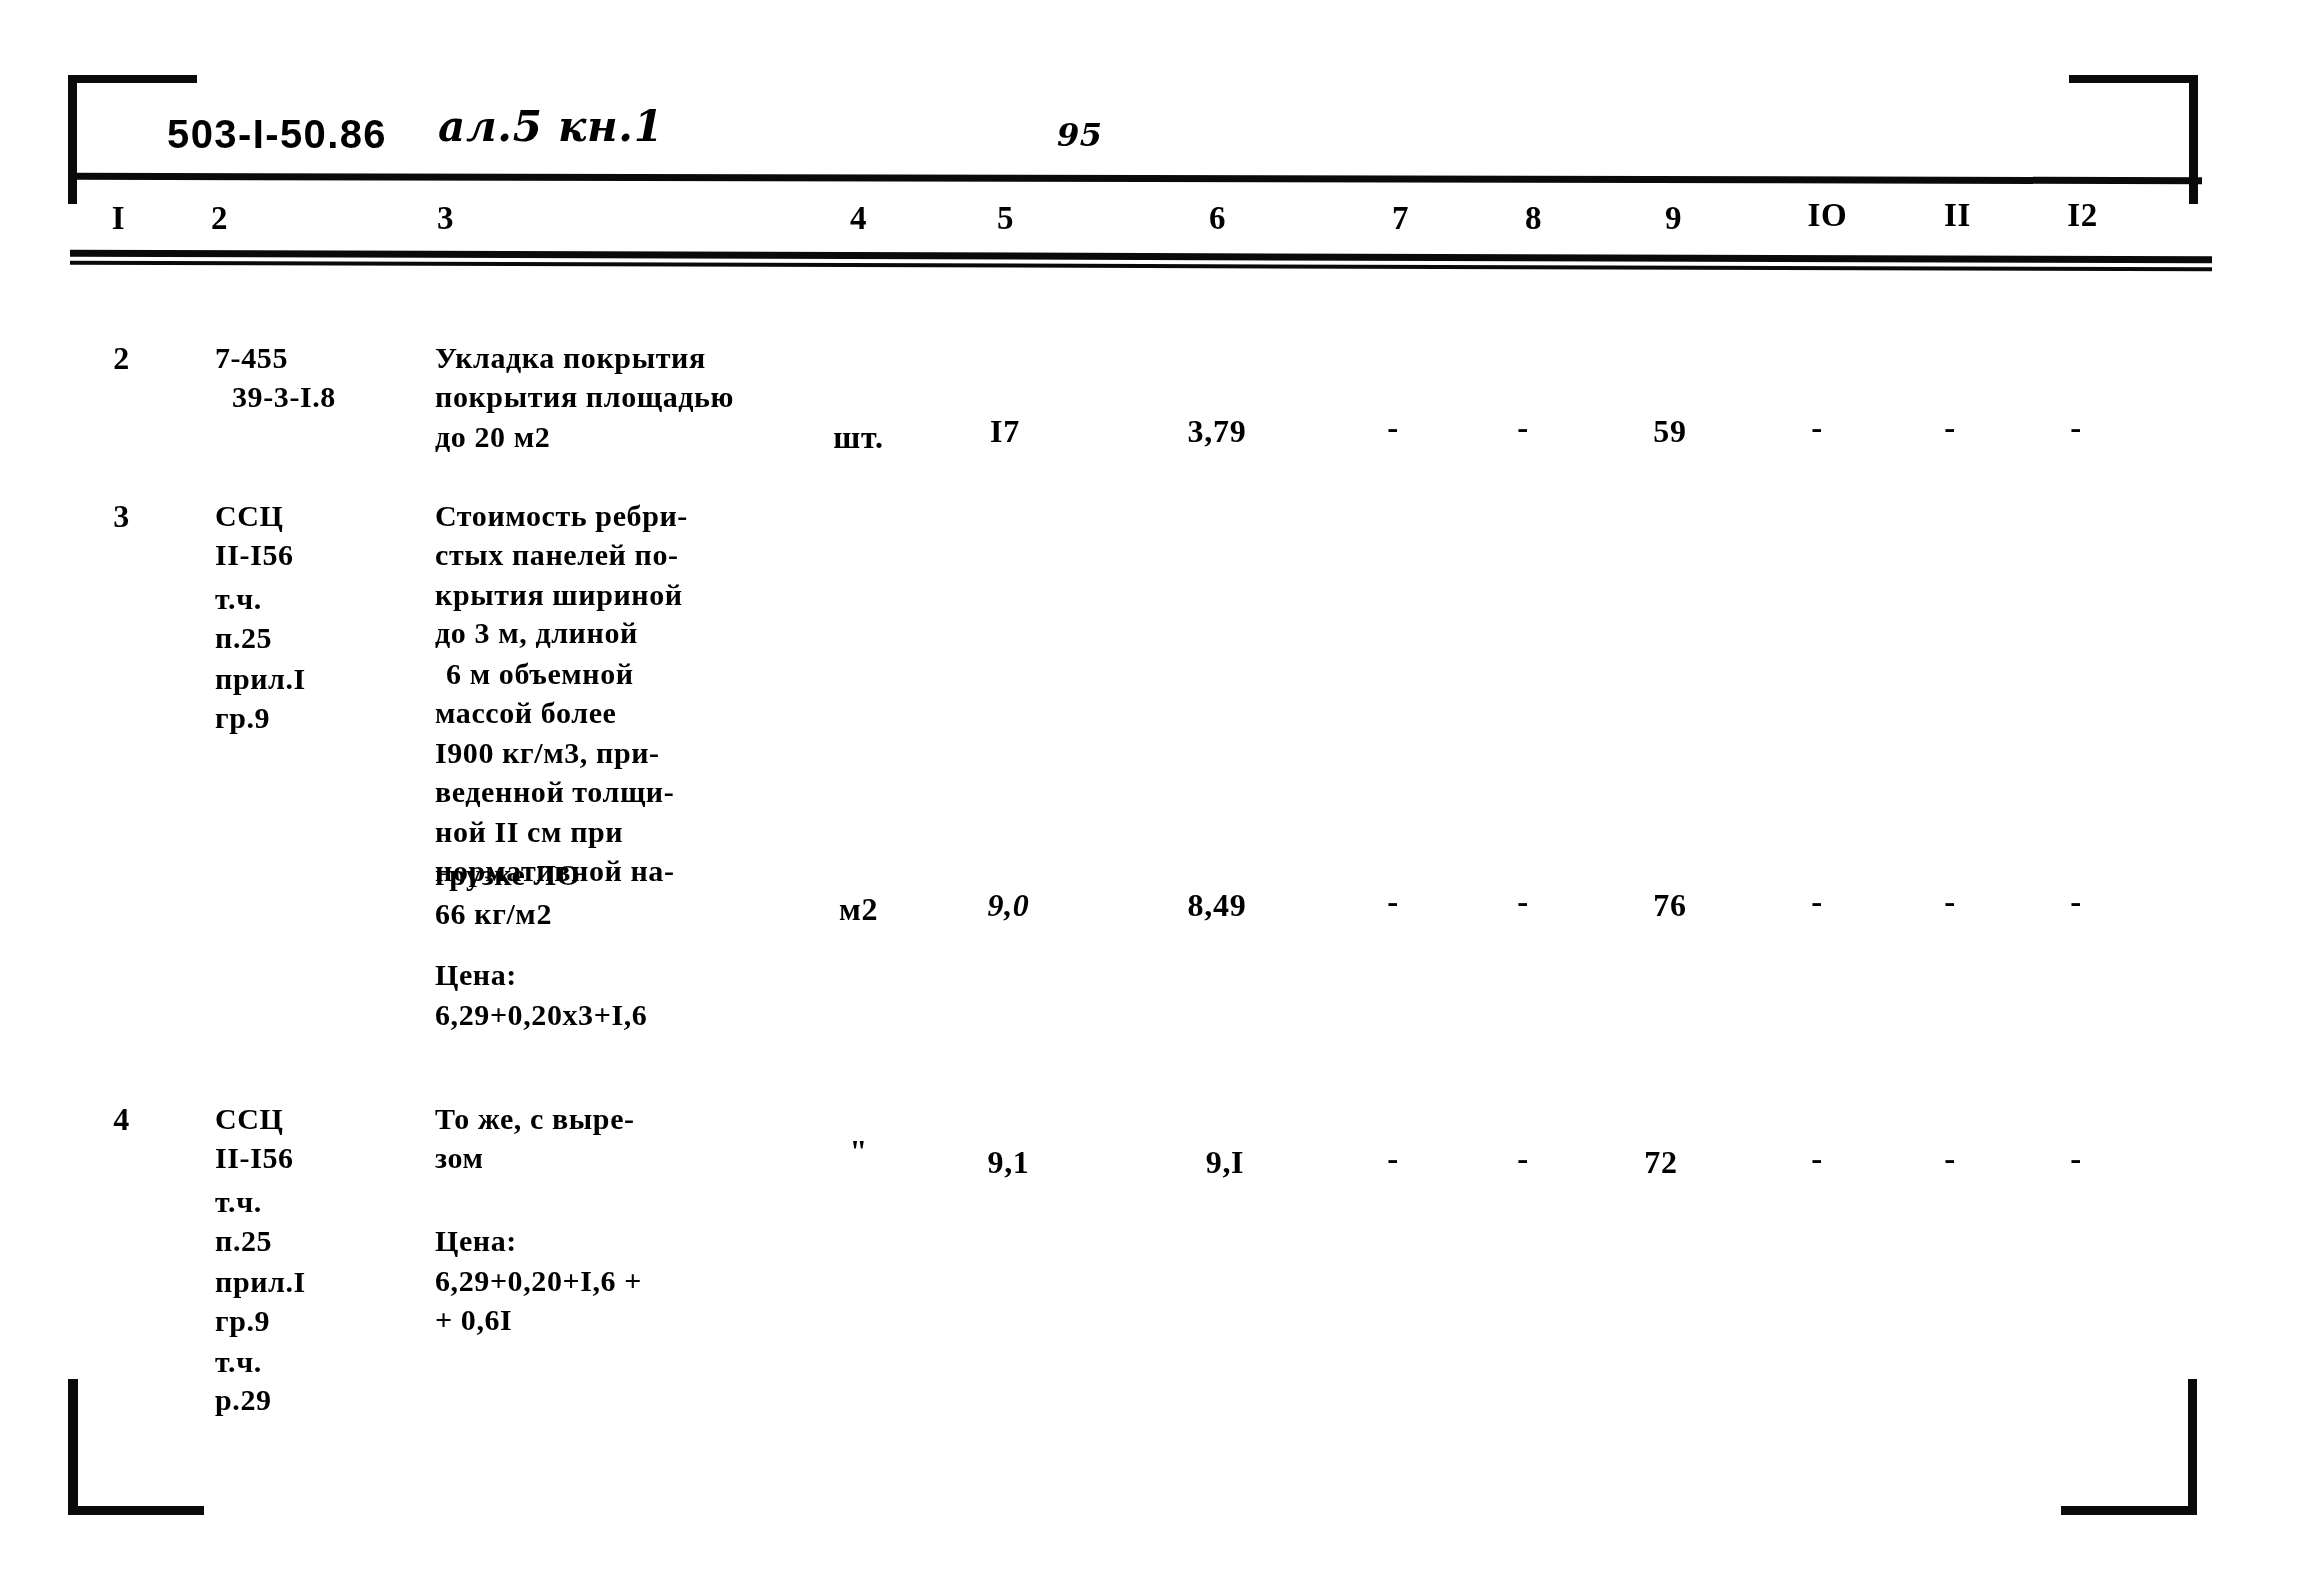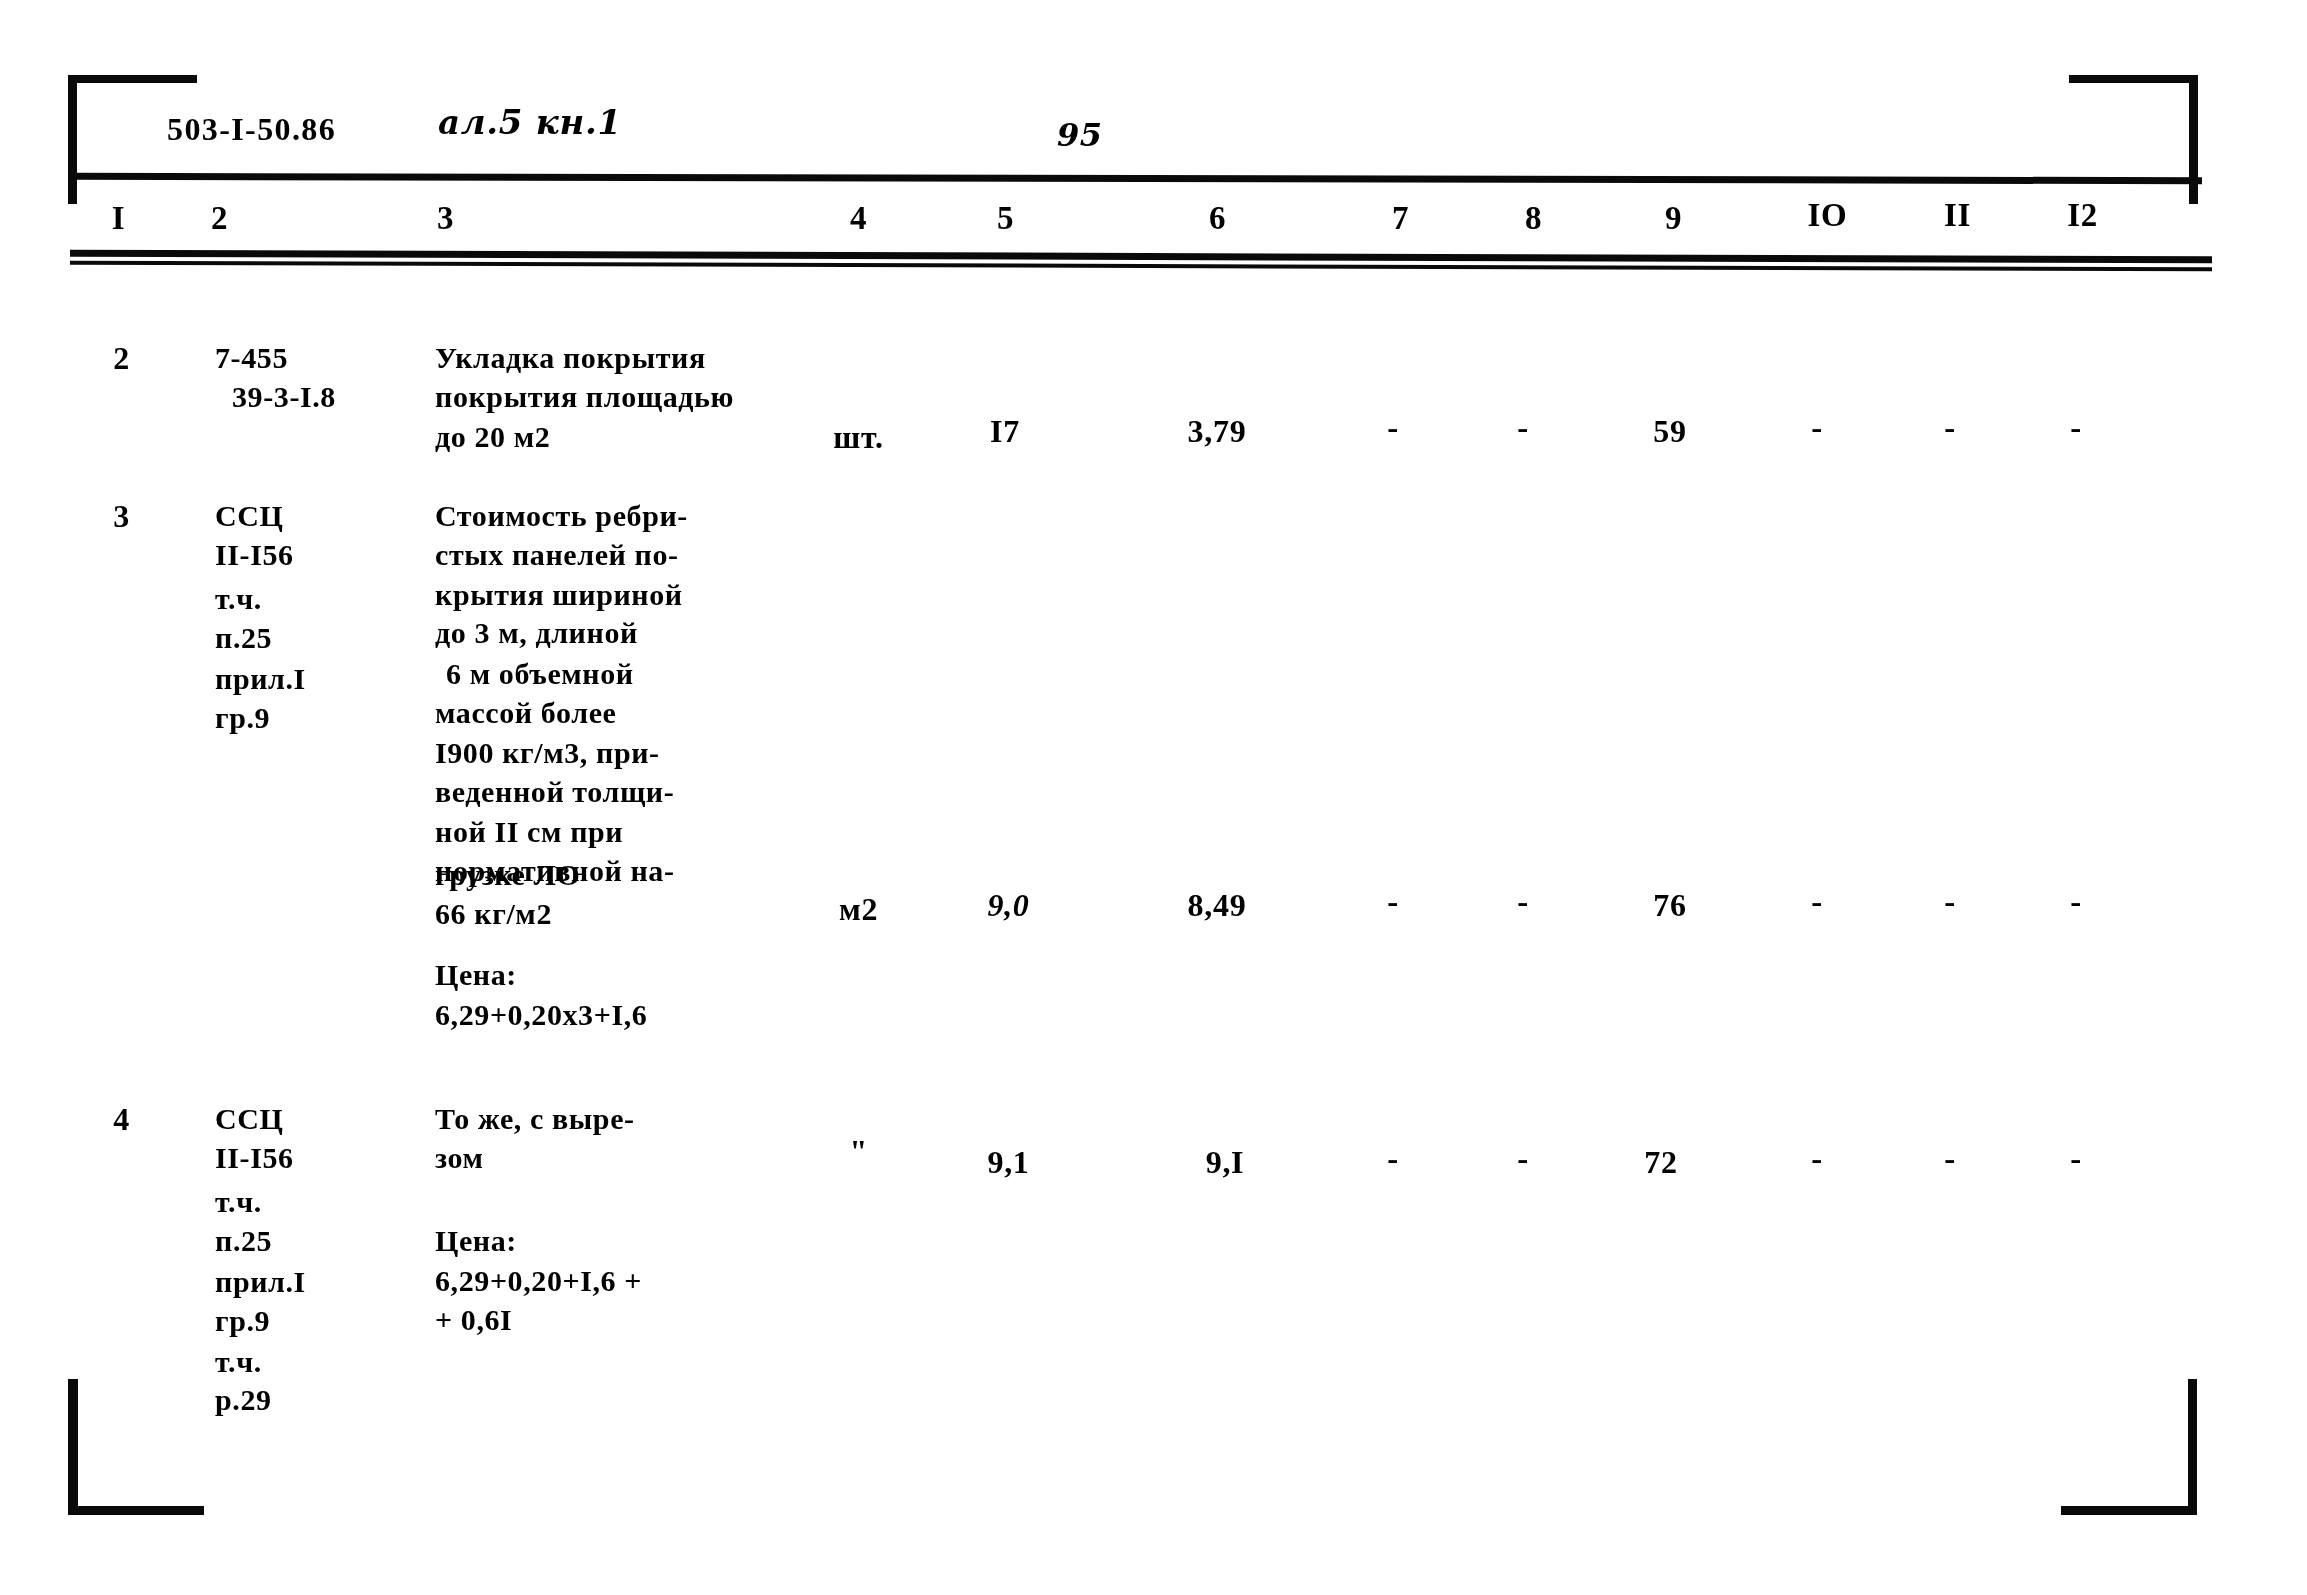--- a/index.html
+++ b/index.html
@@ -56,29 +56,29 @@
 
   
   .txt {
     position: absolute;
     white-space: pre;
     font-weight: 700;
     letter-spacing: 0.4px;
     line-height: 1.26;
   }
   .doccode {
-    font-size: 32px;
-    font-family: Liberation Serif, serif;
+    font-size: 40px;
+    font-family: Liberation Sans, sans-serif;
     letter-spacing: 1.4px;
   }
   .hand {
     font-family: "DejaVu Serif", serif;
     font-style: italic;
     font-weight: 700;
-    font-size: 34px;
+    font-size: 42px;
     letter-spacing: 0.7px;
   }
   .hand-page {
     font-family: "DejaVu Serif", serif;
     font-style: italic;
     font-weight: 700;
     font-size: 32px;
   }
   .colhead {
     font-size: 33px;

